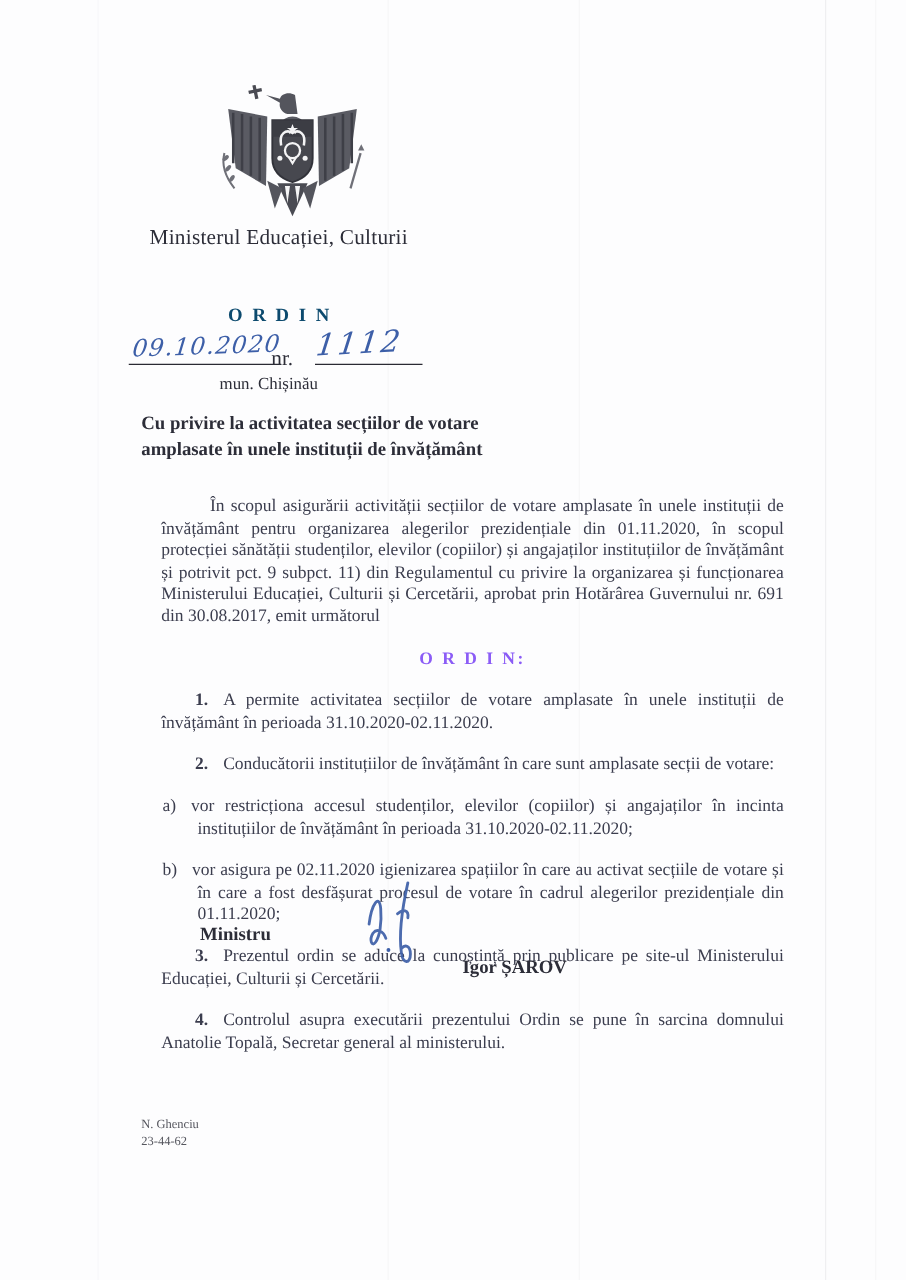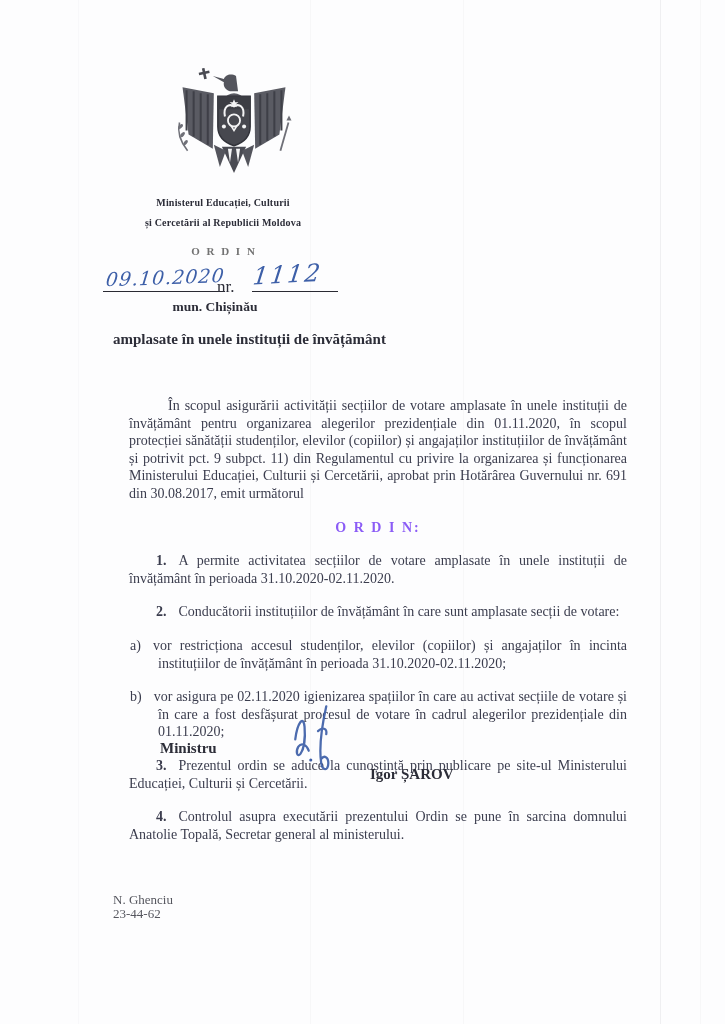--- a/index.html
+++ b/index.html
@@ -1,41 +1,41 @@
 <!DOCTYPE html>
 <html><head>
 <meta charset="utf-8">
 <style>
   html,body{margin:0;padding:0;}
   body{width:725px;height:1024px;background:#f6f6f7;font-family:"Liberation Serif","DejaVu Serif",serif;}
   .page{position:relative;width:725px;height:1024px;background:#fdfdfe;overflow:hidden;color:#3b3d4e;}
   .crease{position:absolute;top:0;bottom:0;width:1px;pointer-events:none;}
   .abs{position:absolute;}
   .b{font-weight:bold;}
-  .header-ministry{left:98px;top:193px;width:250px;font-size:10px;font-weight:bold;line-height:20px;color:#2c2d38;text-align:center;letter-spacing:.2px;}
-  .order-title{left:113px;top:245px;width:222px;font-size:11px;font-weight:bold;letter-spacing:2px;color:#737373;text-align:center;}
+  .header-ministry{left:98px;top:180px;width:250px;font-size:17px;font-weight:normal;line-height:20px;color:#2c2d38;text-align:center;letter-spacing:.2px;}
+  .order-title{left:113px;top:245px;width:222px;font-size:15px;font-weight:bold;letter-spacing:2px;color:#0c4a6e;text-align:center;}
   .hand{font-style:italic;color:#3d5fa8;font-family:"DejaVu Serif",serif;}
   .hand-date{left:106px;top:266px;width:130px;font-size:19px;transform:rotate(-2deg) skewX(-8deg);letter-spacing:1px;}
   .hand-number{left:253px;top:260px;width:90px;font-size:24px;transform:rotate(-3deg) skewX(-10deg);letter-spacing:2px;}
   .uline{border-bottom:1.3px solid #2a2a33;height:0;}
   .nr-label{left:217px;top:277px;font-size:17px;color:#2c2d38;}
-  .city{left:150px;top:299px;width:130px;font-size:13.5px;font-weight:bold;color:#2c2d38;text-align:center;}
+  .city{left:150px;top:299px;width:130px;font-size:13.5px;font-weight:normal;color:#2c2d38;text-align:center;}
   .subject{left:113px;top:329px;width:420px;font-size:15px;font-weight:bold;line-height:20.5px;color:#2c2d38;}
   .bodycol{left:113px;top:381px;width:530px;font-size:14px;line-height:17.6px;text-align:justify;}
   .bodycol p{margin:16px;}
   p.preamble{text-indent:39px;}
   p.ord-head{text-align:center;font-weight:bold;letter-spacing:2px;color:#8b5cf6;margin:11px 0 8px 0;}
   p.item{text-indent:27px;}
   p.sub{margin-left:17px;padding-left:28px;text-indent:-28px;}
   .gap{display:inline-block;width:12px;}
   .sigrow{left:0;top:736px;width:725px;height:90px;}
   .sig-role{position:absolute;left:160px;top:4px;font-size:15px;font-weight:bold;color:#2c2d38;}
   .sig-name{position:absolute;left:370px;top:4px;font-size:15px;font-weight:bold;color:#2c2d38;margin-top:26px;}
   .sig-scribble{position:absolute;left:287px;top:-36px;width:62px;height:88px;}
-  .footer{left:113px;top:893px;font-size:13px;line-height:14px;color:#55565e;}
+  .footer{left:113px;top:893px;font-size:10px;line-height:14px;color:#55565e;}
   .crest{left:172px;top:68px;width:124px;height:113px;}
 </style>
 </head>
 <body>
 
 <div class="page">
 
   <div class="crease" style="left:78px;background:rgba(60,60,70,0.025);"></div>
   <div class="crease" style="left:310px;background:rgba(60,60,70,0.03);"></div>
   <div class="crease" style="left:463px;background:rgba(60,60,70,0.03);"></div>
@@ -80,34 +80,34 @@
       <path d="M51,48 C49,38 55,35 60,38 C65,35 71,38 69,48" stroke="#f4f4f5" stroke-width="2" fill="none"></path>
       <circle cx="60" cy="52" r="6" stroke="#f4f4f5" stroke-width="1.8" fill="none"></circle>
       <path d="M57,57 L60,62 L63,57" stroke="#f4f4f5" stroke-width="1.6" fill="none"></path>
       <circle cx="50" cy="58" r="2" fill="#f4f4f5"></circle>
       <circle cx="70" cy="58" r="2" fill="#f4f4f5"></circle>
     </svg>
   </div>
 
   <div class="abs header-ministry">
     <div>Ministerul Educației, Culturii</div>
-    <div>și Cercetării al Republicii Moldova</div>
   </div>
 
   <div class="abs order-title">O R D I N</div>
 
   <div class="abs hand hand-date">09.10.2020</div>
   <div class="abs uline" style="left:103px;top:291px;width:122px;"></div>
   <div class="abs nr-label">nr.</div>
   <div class="abs hand hand-number">1112</div>
   <div class="abs uline" style="left:252px;top:291px;width:86px;"></div>
 
   <div class="abs city">mun. Chișinău</div>
 
   <div class="abs subject">
+    <div>Cu privire la activitatea secțiilor de votare</div>
     <div>amplasate în unele instituții de învățământ</div>
   </div>
 
   <div class="abs bodycol">
     <p class="preamble">În scopul asigurării activității secțiilor de votare amplasate în unele instituții de învățământ pentru organizarea alegerilor prezidențiale din 01.11.2020, în scopul protecției sănătății studenților, elevilor (copiilor) și angajaților instituțiilor de învățământ și potrivit pct. 9 subpct. 11) din Regulamentul cu privire la organizarea și funcționarea Ministerului Educației, Culturii și Cercetării, aprobat prin Hotărârea Guvernului nr. 691 din 30.08.2017, emit următorul</p>
     <p class="ord-head">O R D I N:</p>
 
     <p class="item"><span class="b">1.</span><span class="gap"></span><span>A permite activitatea secțiilor de votare amplasate în unele instituții de învățământ în perioada 31.10.2020-02.11.2020.</span></p>
     <p class="item"><span class="b">2.</span><span class="gap"></span><span>Conducătorii instituțiilor de învățământ în care sunt amplasate secții de votare:</span></p>
 

